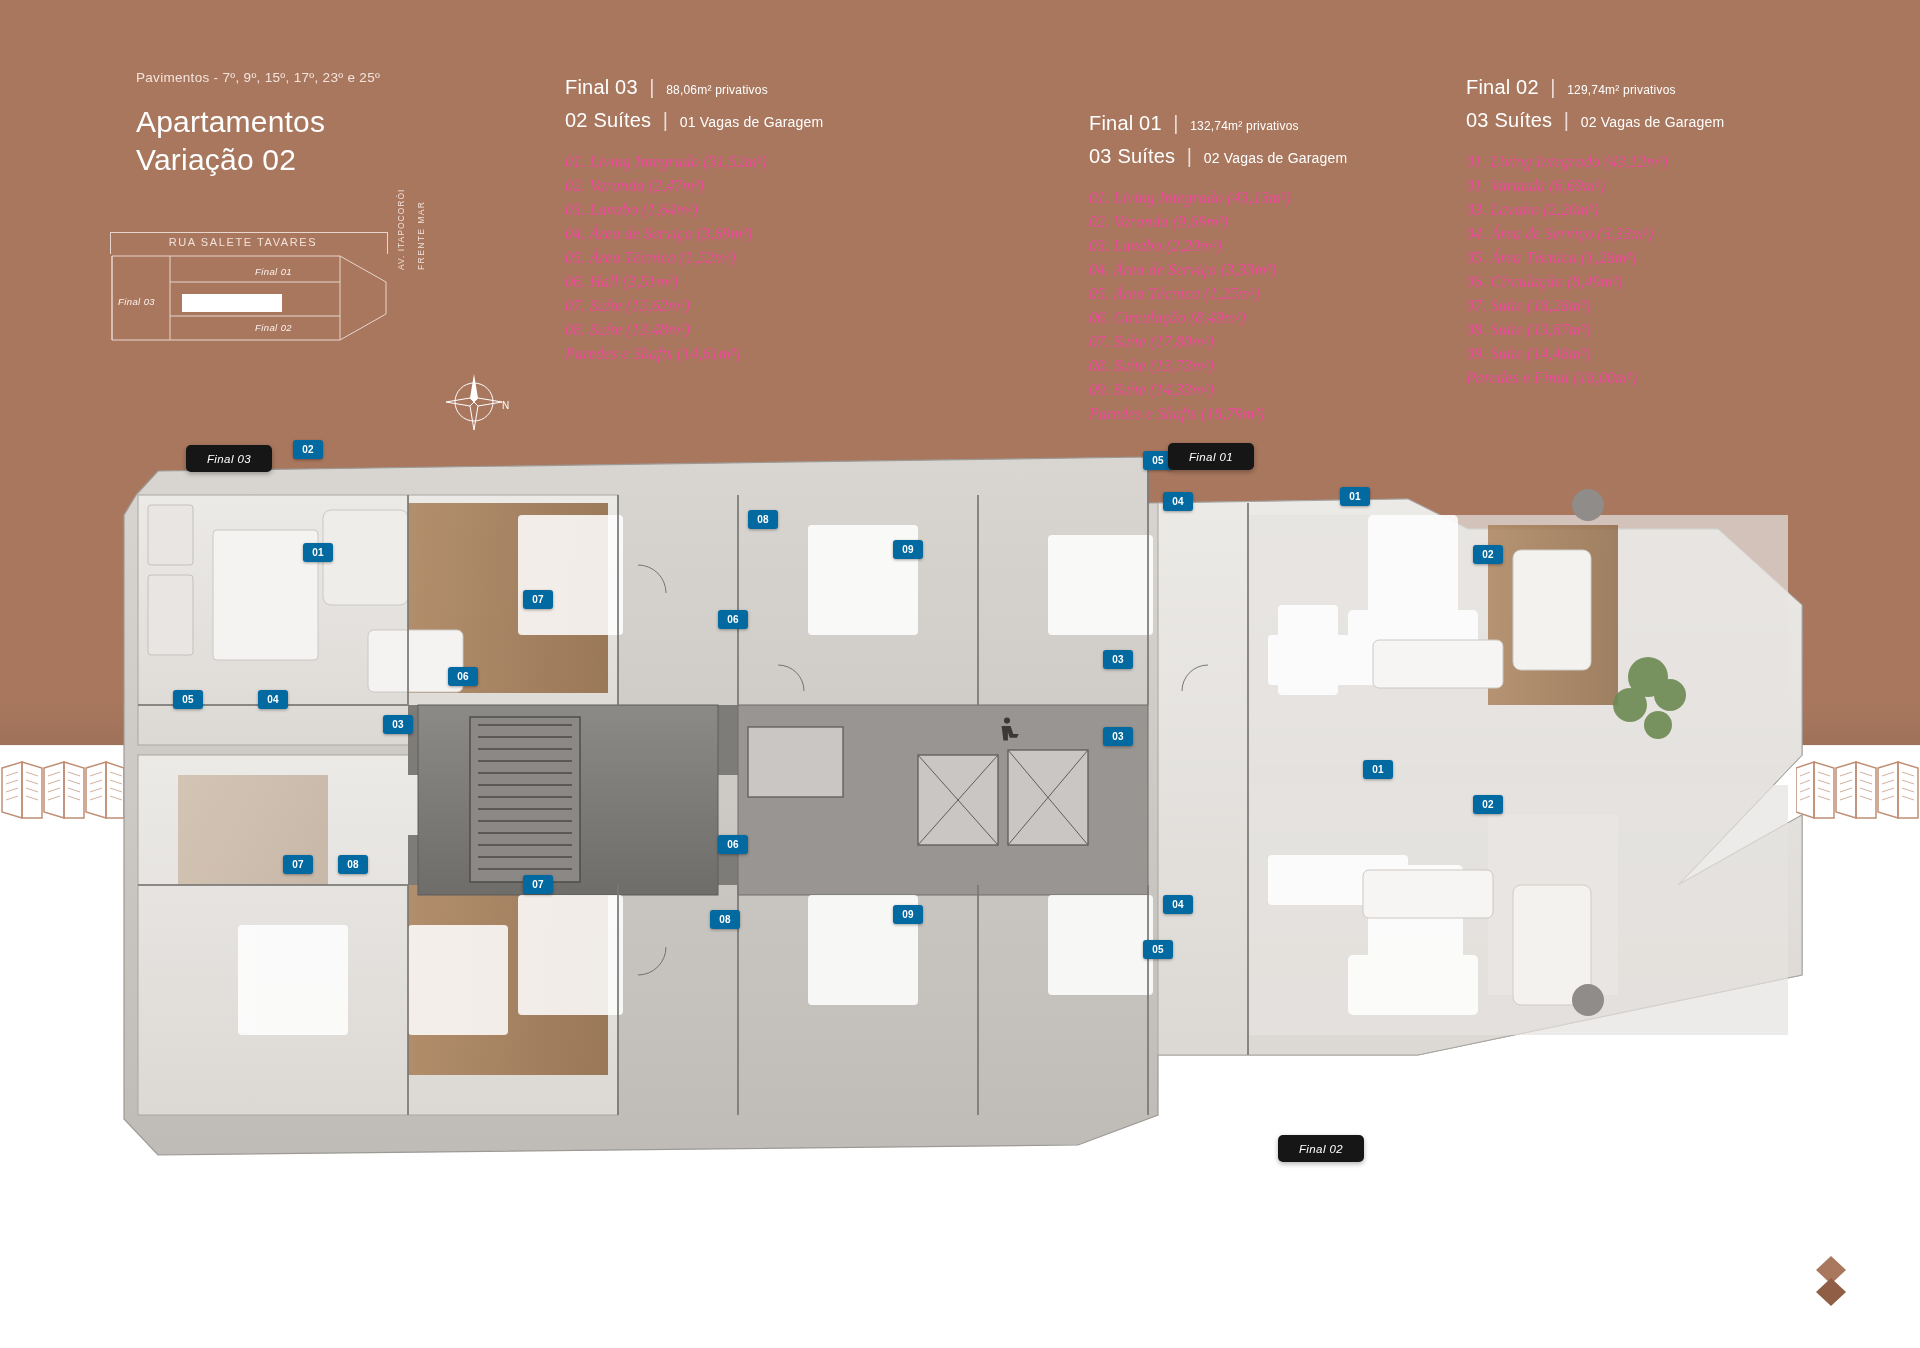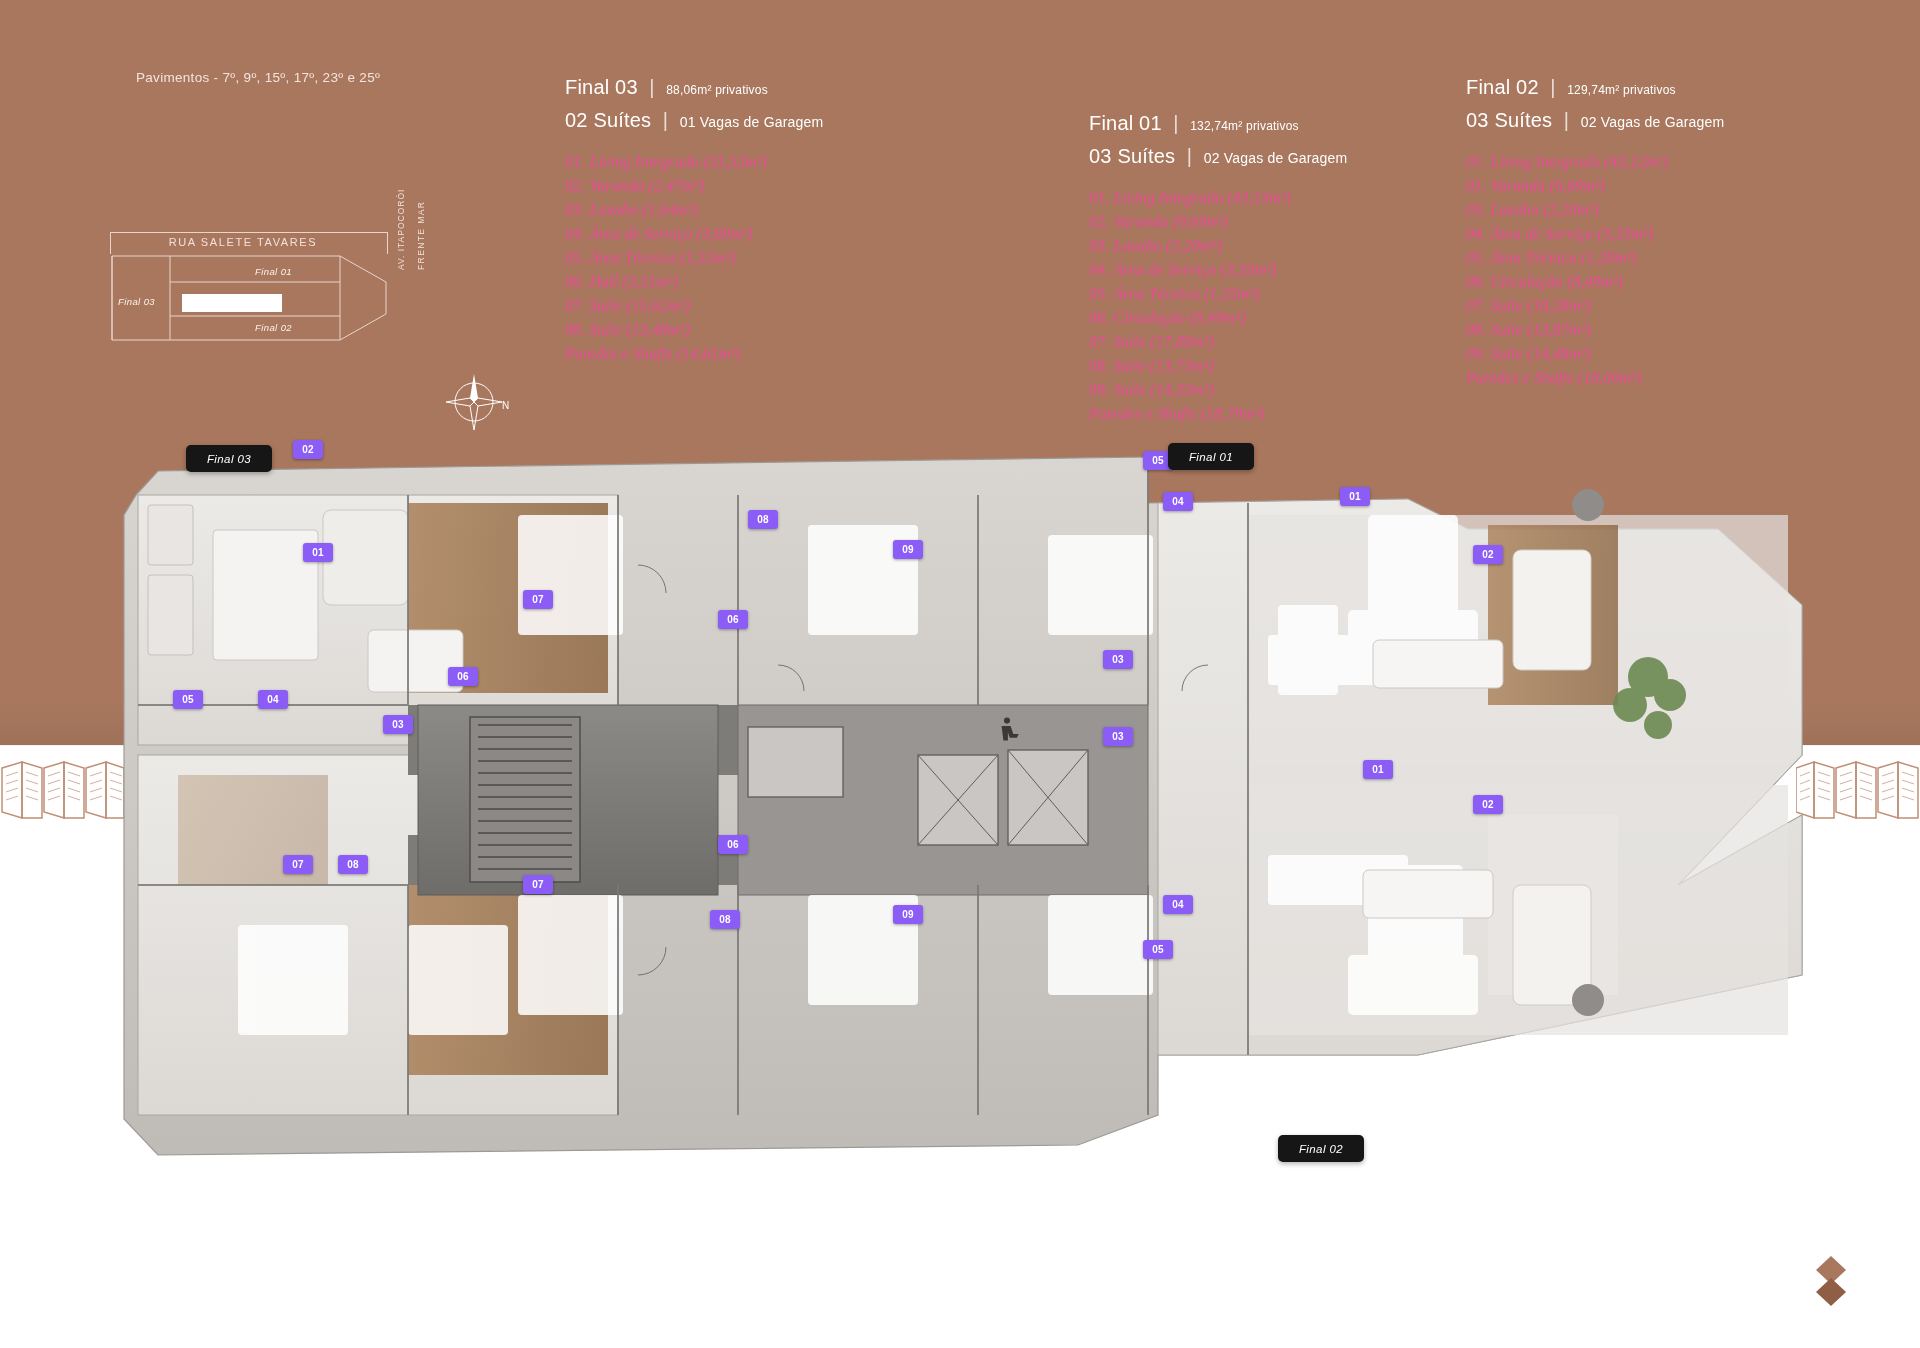--- a/index.html
+++ b/index.html
@@ -120,21 +120,21 @@
     position: absolute; left: 118px; top: 455px;
     width: 1690px; height: 800px;
   }
   .plan-shell {
     position: absolute; inset: 0;
   }
   .plan-shell svg { display: block; }
   
   .badge {
     position: absolute;
-    background: #8b5cf6; color: #ffffff;
+    background: #0369a1; color: #ffffff;
     font-size: 10px; font-weight: 700; letter-spacing: .3px;
     border-radius: 3px;
     display: flex; align-items: center; justify-content: center;
     width: 30px; height: 19px;
     box-shadow: 0 1px 3px rgba(0,0,0,.35);
   }
   .tag {
     position: absolute;
     background: #161616; color: #ffffff;
     font-size: 11.5px; font-style: italic; letter-spacing: .4px;
@@ -150,20 +150,24 @@
 </head>
 <body>
 
 <div id="page">
 
   <div class="top-band"></div>
   <div class="top-band-shadow"></div>
 
   <div class="hdr-left">
     <div class="hdr-pav">Pavimentos - 7º, 9º, 15º, 17º, 23º e 25º</div>
+    <div class="hdr-title">
+      <span>Apartamentos</span>
+      <span>Variação 02</span>
+    </div>
   </div>
 
   <div class="keyplan">
     <div class="kp-street"></div>
     <div class="kp-street-label">RUA SALETE TAVARES</div>
     <div class="kp-body">
       <div class="kp-outline">
         <svg width="278" height="88" viewBox="0 0 278 88">
           <path d="M2,2 L230,2 L276,28 L276,60 L230,86 L2,86 Z" fill="none" stroke="#e8d5cb" stroke-width="1"></path>
           <path d="M2,2 L2,86" fill="none" stroke="#e8d5cb" stroke-width="1"></path>
@@ -256,21 +260,21 @@
     <ul class="unit-list">
       <li>01. Living Integrado (43,12m²)</li>
       <li>01. Varanda (6,69m²)</li>
       <li>03. Lavabo (2,20m²)</li>
       <li>04. Área de Serviço (3,33m²)</li>
       <li>05. Área Técnica (1,28m²)</li>
       <li>06. Circulação (8,49m²)</li>
       <li>07. Suíte (18,28m²)</li>
       <li>08. Suíte (13,87m²)</li>
       <li>09. Suíte (14,48m²)</li>
-      <li class="plain">Paredes e Shafts (18,00m²)</li>
+      <li class="plain">Paredes e Final (18,00m²)</li>
     </ul>
   </div>
 
   <div class="deco deco-l">
     <svg width="124" height="62" viewBox="0 0 124 62">
       <g fill="none" stroke="#c08f74" stroke-width="1.5">
         <path d="M2,8 L22,2 L22,58 L2,52 Z"></path>
         <path d="M22,2 L42,8 L42,58 L22,58 Z"></path>
         <path d="M44,8 L64,2 L64,58 L44,52 Z"></path>
         <path d="M64,2 L84,8 L84,58 L64,58 Z"></path>

